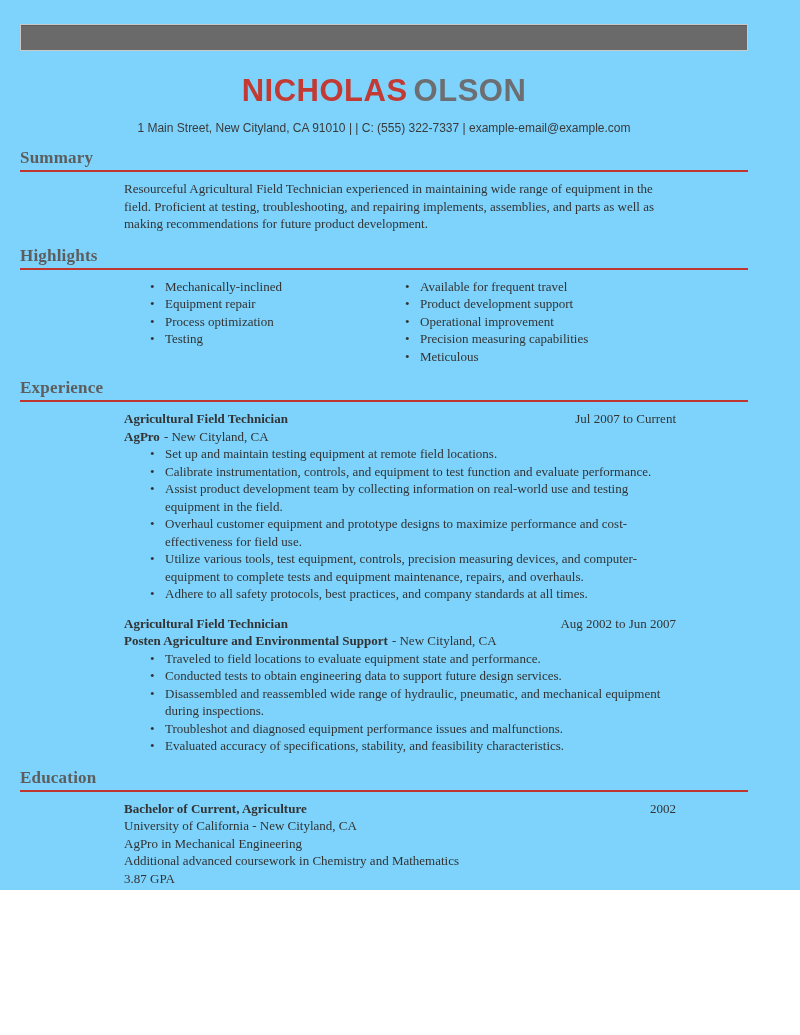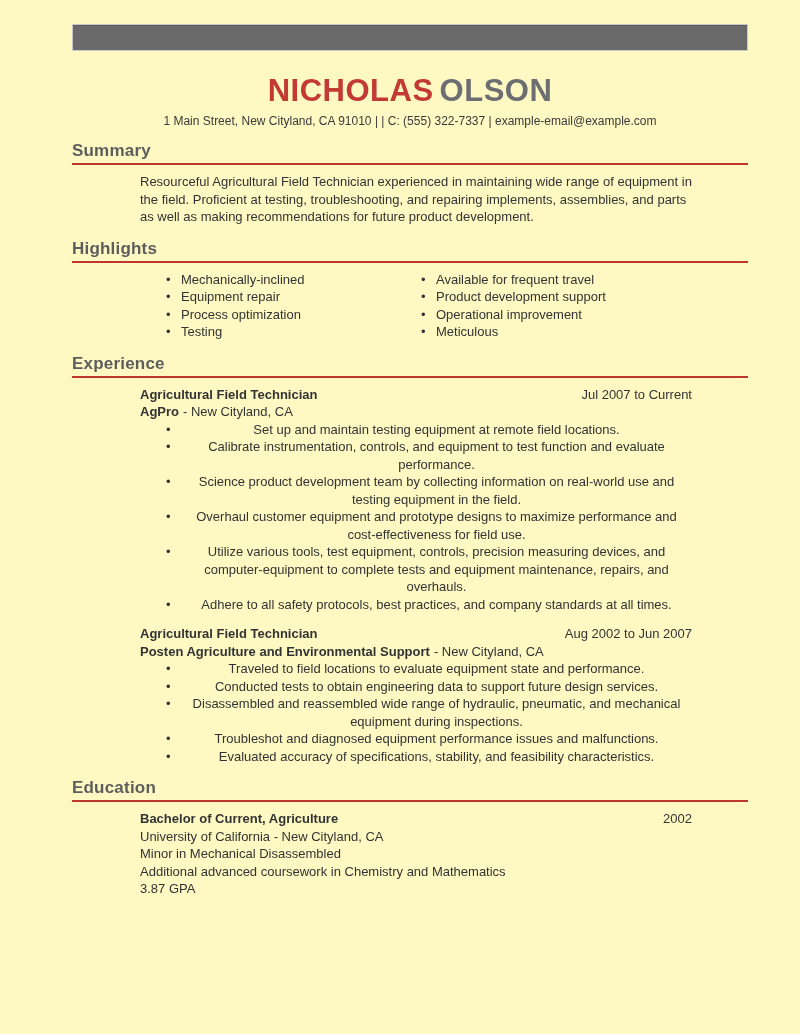--- a/index.html
+++ b/index.html
@@ -13,61 +13,61 @@
   }
   * { margin: 0; padding: 0; box-sizing: border-box; }
   html, body { background: #ffffff; }
   body {
     font-family: "Liberation Sans", "DejaVu Sans", sans-serif;
     color: var(--text-color);
   }
   .page {
     position: relative;
     width: 800px;
-    height: 1034px;
-    background: #fef9c3;
+    height: 890px;
+    background: #7dd3fc;
     overflow: hidden;
-    padding: 24px 52px 0 72px;
+    padding: 24px 52px 0 20px;
   }
   .top-bar {
     width: 100%;
     height: 27px;
     background: var(--bar-gray);
     border: 1px solid var(--bar-border);
     box-shadow: inset 0 1px 0 rgba(0,0,0,0.12);
   }
   .name {
     margin-top: 22px;
     text-align: center;
     font-size: 31px;
     font-weight: 700;
     letter-spacing: 0.5px;
     line-height: 36px;
     white-space: nowrap;
   }
   .name .first { color: var(--name-red); }
   .name .last  { color: var(--name-gray); margin-left: 6px; }
   .contact {
-    margin-top: 5px;
+    margin-top: 12px;
     text-align: center;
     font-size: 12px;
     color: #3a3a3a;
   }
-  .section { margin-top: 13px; }
+  .section { margin-top: 13px; font-family: Liberation Serif, serif; }
   .section-title {
     font-size: 17px;
     font-weight: 700;
     color: var(--heading-gray);
     line-height: 19px;
     padding-bottom: 3px;
     border-bottom: 2px solid var(--accent-red);
     letter-spacing: 0.2px;
   }
   .section-body {
-    margin-left: 68px;
+    margin-left: 104px;
     margin-top: 8px;
     font-size: 13px;
     line-height: 17.5px;
     width: 552px;
   }
   
   ul.bullet-list {
     list-style: none;
     padding-left: 26px;
   }
@@ -90,21 +90,21 @@
   .job + .job { margin-top: 12px; }
   .job-header, .degree-row {
     display: flex;
     justify-content: space-between;
     align-items: baseline;
     text-align: center;
   }
   .job-title, .degree-name, .job-company { font-weight: 700; }
   .job-dates, .degree-year { font-weight: 400; white-space: nowrap; }
   .job-location { margin-left: 4px; }
-  .job .bullet-list { margin-top: 0; text-align: center; }
+  .job .bullet-list { margin-top: 0; }
   
   ul.plain-list { list-style: none; }
   ul.plain-list li { line-height: 17.5px; }
 </style>
 </head>
 <body>
 
 <div class="page">
 
   <div class="top-bar"></div>
@@ -137,20 +137,21 @@
 
           </ul>
         <ul class="bullet-list col2">
 
             <li class="bullet-item">Available for frequent travel</li>
 
             <li class="bullet-item">Product development support</li>
 
             <li class="bullet-item">Operational improvement</li>
 
+            <li class="bullet-item">Precision measuring capabilities</li>
 
             <li class="bullet-item">Meticulous</li>
           </ul>
       </div>
     </div>
   </section>
 
   <section class="section">
     <h2 class="section-title">Experience</h2>
     <div class="section-body">
@@ -161,21 +162,21 @@
           <span class="job-dates">Jul 2007 to Current</span>
         </div>
         <div class="job-company-line"><span class="job-company">AgPro</span><span class="job-location">- New Cityland, CA</span></div>
         <ul class="bullet-list">
 
             <li class="bullet-item">Set up and maintain testing equipment at remote field locations.</li>
 
             <li class="bullet-item">Calibrate instrumentation, controls, and equipment to test function and evaluate performance.</li>
 
 
-            <li class="bullet-item">Science product development team by collecting information on real-world use and testing equipment in the field.</li>
+            <li class="bullet-item">Assist product development team by collecting information on real-world use and testing equipment in the field.</li>
 
 
             <li class="bullet-item">Overhaul customer equipment and prototype designs to maximize performance and cost-effectiveness for field use.</li>
 
             <li class="bullet-item">Utilize various tools, test equipment, controls, precision measuring devices, and computer-equipment to complete tests and equipment maintenance, repairs, and overhauls.</li>
 
             <li class="bullet-item">Adhere to all safety protocols, best practices, and company standards at all times.</li>
           </ul>
       </article>
 
@@ -206,21 +207,21 @@
     <h2 class="section-title">Education</h2>
     <div class="section-body">
       <div class="degree-row">
         <span class="degree-name">Bachelor of Current, Agriculture</span>
         <span class="degree-year">2002</span>
       </div>
       <ul class="plain-list">
 
           <li class="detail-line">University of California - New Cityland, CA</li>
 
-          <li class="detail-line">Minor in Mechanical Disassembled</li>
+          <li class="detail-line">AgPro in Mechanical Engineering</li>
 
           <li class="detail-line">Additional advanced coursework in Chemistry and Mathematics</li>
 
           <li class="detail-line">3.87 GPA</li>
         </ul>
     </div>
   </section>
 
 </div>
 

